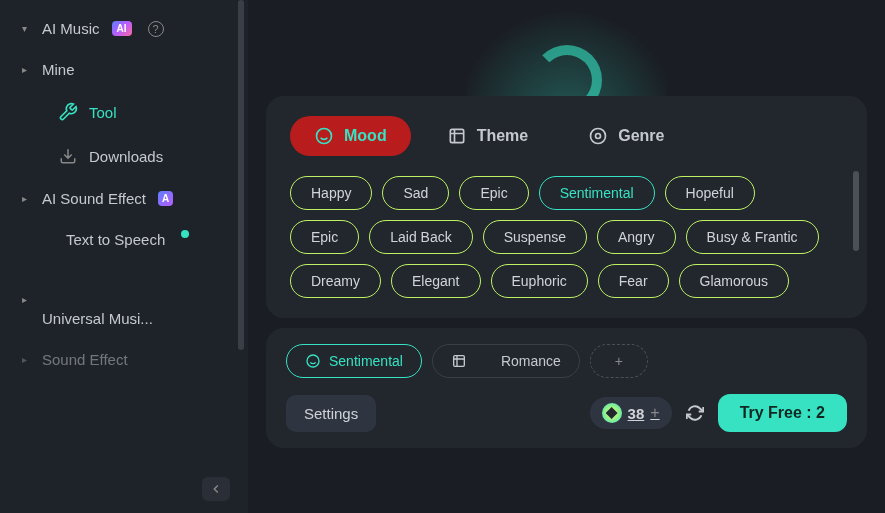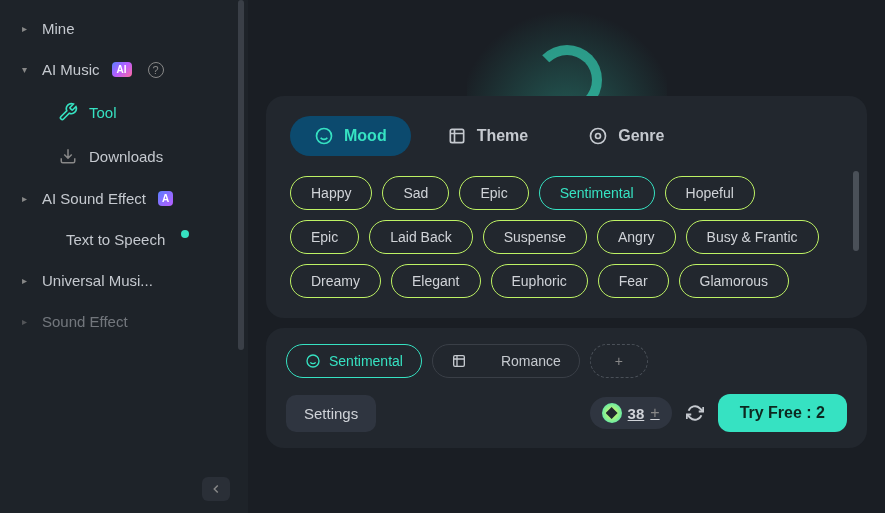--- a/index.html
+++ b/index.html
@@ -18,21 +18,21 @@
 .help-icon { width: 16px; height: 16px; border: 1.5px solid #888; border-radius: 50%; display: flex; align-items: center; justify-content: center; font-size: 11px; color: #888; margin-left: 4px; }
 .green-dot { width: 8px; height: 8px; background: #36e2c2; border-radius: 50%; margin-left: 4px; position: relative; top: -6px; }
 .scrollbar-vertical { position: absolute; right: 4px; top: 0; width: 6px; height: 350px; background: #3a3f47; border-radius: 3px; }
 .collapse-btn { position: absolute; bottom: 12px; right: 18px; width: 28px; height: 24px; background: #2a2f37; border-radius: 6px; display: flex; align-items: center; justify-content: center; cursor: pointer; }
 .main { flex: 1; position: relative; padding: 18px; }
 .bg-glow { position: absolute; top: 0; left: 50%; transform: translateX(-50%); width: 200px; height: 120px; background: radial-gradient(circle at 50% 100%, rgba(54,226,194,0.3), transparent 70%); pointer-events: none; }
 .bg-ring { position: absolute; top: 45px; left: 50%; transform: translateX(-50%); width: 70px; height: 70px; border: 10px solid rgba(54,226,194,0.6); border-radius: 50%; border-bottom-color: transparent; border-left-color: transparent; pointer-events: none; }
 .panel { background: #22272e; border-radius: 18px; padding: 20px 24px; margin-top: 78px; position: relative; }
 .category-tabs { display: flex; gap: 12px; margin-bottom: 20px; }
 .cat-tab { display: flex; align-items: center; gap: 10px; padding: 10px 24px; border-radius: 22px; cursor: pointer; font-size: 16px; font-weight: 600; }
-.cat-tab.active { background: #0c4a6e; color: #36e2c2; }
+.cat-tab.active { background: #b91c1c; color: #36e2c2; }
 .cat-tab:not(.active) { color: #c5c9cf; }
 .cat-icon { width: 20px; height: 20px; }
 .tags { display: flex; flex-wrap: wrap; gap: 10px; padding-right: 10px; }
 .tag { padding: 8px 20px; border: 1px solid #bef264; border-radius: 18px; font-size: 14px; cursor: pointer; color: #d0d3d8; font-weight: 500; }
 .tag.selected { color: #36e2c2; border-color: #36e2c2; }
 .panel-scroll { position: absolute; right: 8px; top: 75px; width: 6px; height: 80px; background: #4a5058; border-radius: 3px; }
 .bottom-panel { background: #22272e; border-radius: 18px; padding: 16px 20px; margin-top: 10px; }
 .selected-row { display: flex; gap: 10px; align-items: center; margin-bottom: 16px; }
 .chip { display: flex; align-items: center; gap: 8px; padding: 8px 18px; border-radius: 18px; font-size: 14px; font-weight: 500; }
 .chip.green { border: 1.5px solid #36e2c2; color: #36e2c2; }
@@ -40,34 +40,34 @@
 .chip.dashed { border: 1.5px dashed #4a5058; color: #888; padding: 8px 24px; cursor: pointer; }
 .actions-row { display: flex; align-items: center; justify-content: space-between; }
 .settings-btn { background: #2f3540; color: #d0d3d8; padding: 10px 18px; border-radius: 10px; font-size: 15px; font-weight: 500; cursor: pointer; }
 .right-actions { display: flex; align-items: center; gap: 14px; }
 .credits { display: flex; align-items: center; gap: 6px; background: #2f3540; padding: 6px 12px; border-radius: 18px; font-size: 15px; font-weight: 600; color: #d0d3d8; text-decoration: underline; }
 .credit-icon { width: 20px; height: 20px; background: radial-gradient(circle, #e8ff5c, #36e2c2); border-radius: 50%; position: relative; }
 .credit-icon::after { content: ""; position: absolute; inset: 4px; background: #22272e; clip-path: polygon(50% 0, 100% 50%, 50% 100%, 0 50%); }
 .plus-small { font-size: 16px; color: #888; font-weight: 400; }
 .refresh-icon { width: 18px; height: 18px; cursor: pointer; color: #c5c9cf; }
 .try-btn { background: #36e2c2; color: #0d2820; padding: 10px 22px; border-radius: 12px; font-size: 16px; font-weight: 700; cursor: pointer; }
-.truncate { overflow: hidden; text-overflow: ellipsis; white-space: nowrap; max-width: 140px; }
+.truncate { overflow: hidden; text-overflow: ellipsis; white-space: nowrap; max-width: 140px; margin-top: 38px; }
 </style>
 </head>
 <body>
 
 <div class="sidebar">
   <div class="sidebar-scroll">
-    <div class="nav-item top">
-      <span>Mine</span>
-    </div>
     <div class="nav-item top expanded">
       <span>AI Music</span>
       <span class="badge-ai">AI</span>
       <span class="help-icon">?</span>
+    </div>
+    <div class="nav-item top">
+      <span>Mine</span>
     </div>
     <div class="nav-item sub active">
       <span class="nav-icon">
         <svg viewBox="0 0 24 24" width="20" height="20" fill="none" stroke="#36e2c2" stroke-width="2">
             <path d="M14.7 6.3a1 1 0 0 0 0 1.4l1.6 1.6a1 1 0 0 0 1.4 0l3.77-3.77a6 6 0 0 1-7.94 7.94l-6.91 6.91a2.12 2.12 0 0 1-3-3l6.91-6.91a6 6 0 0 1 7.94-7.94l-3.76 3.76z"></path>
           </svg>
       </span>
       <span>Tool</span>
     </div>
     <div class="nav-item sub">

